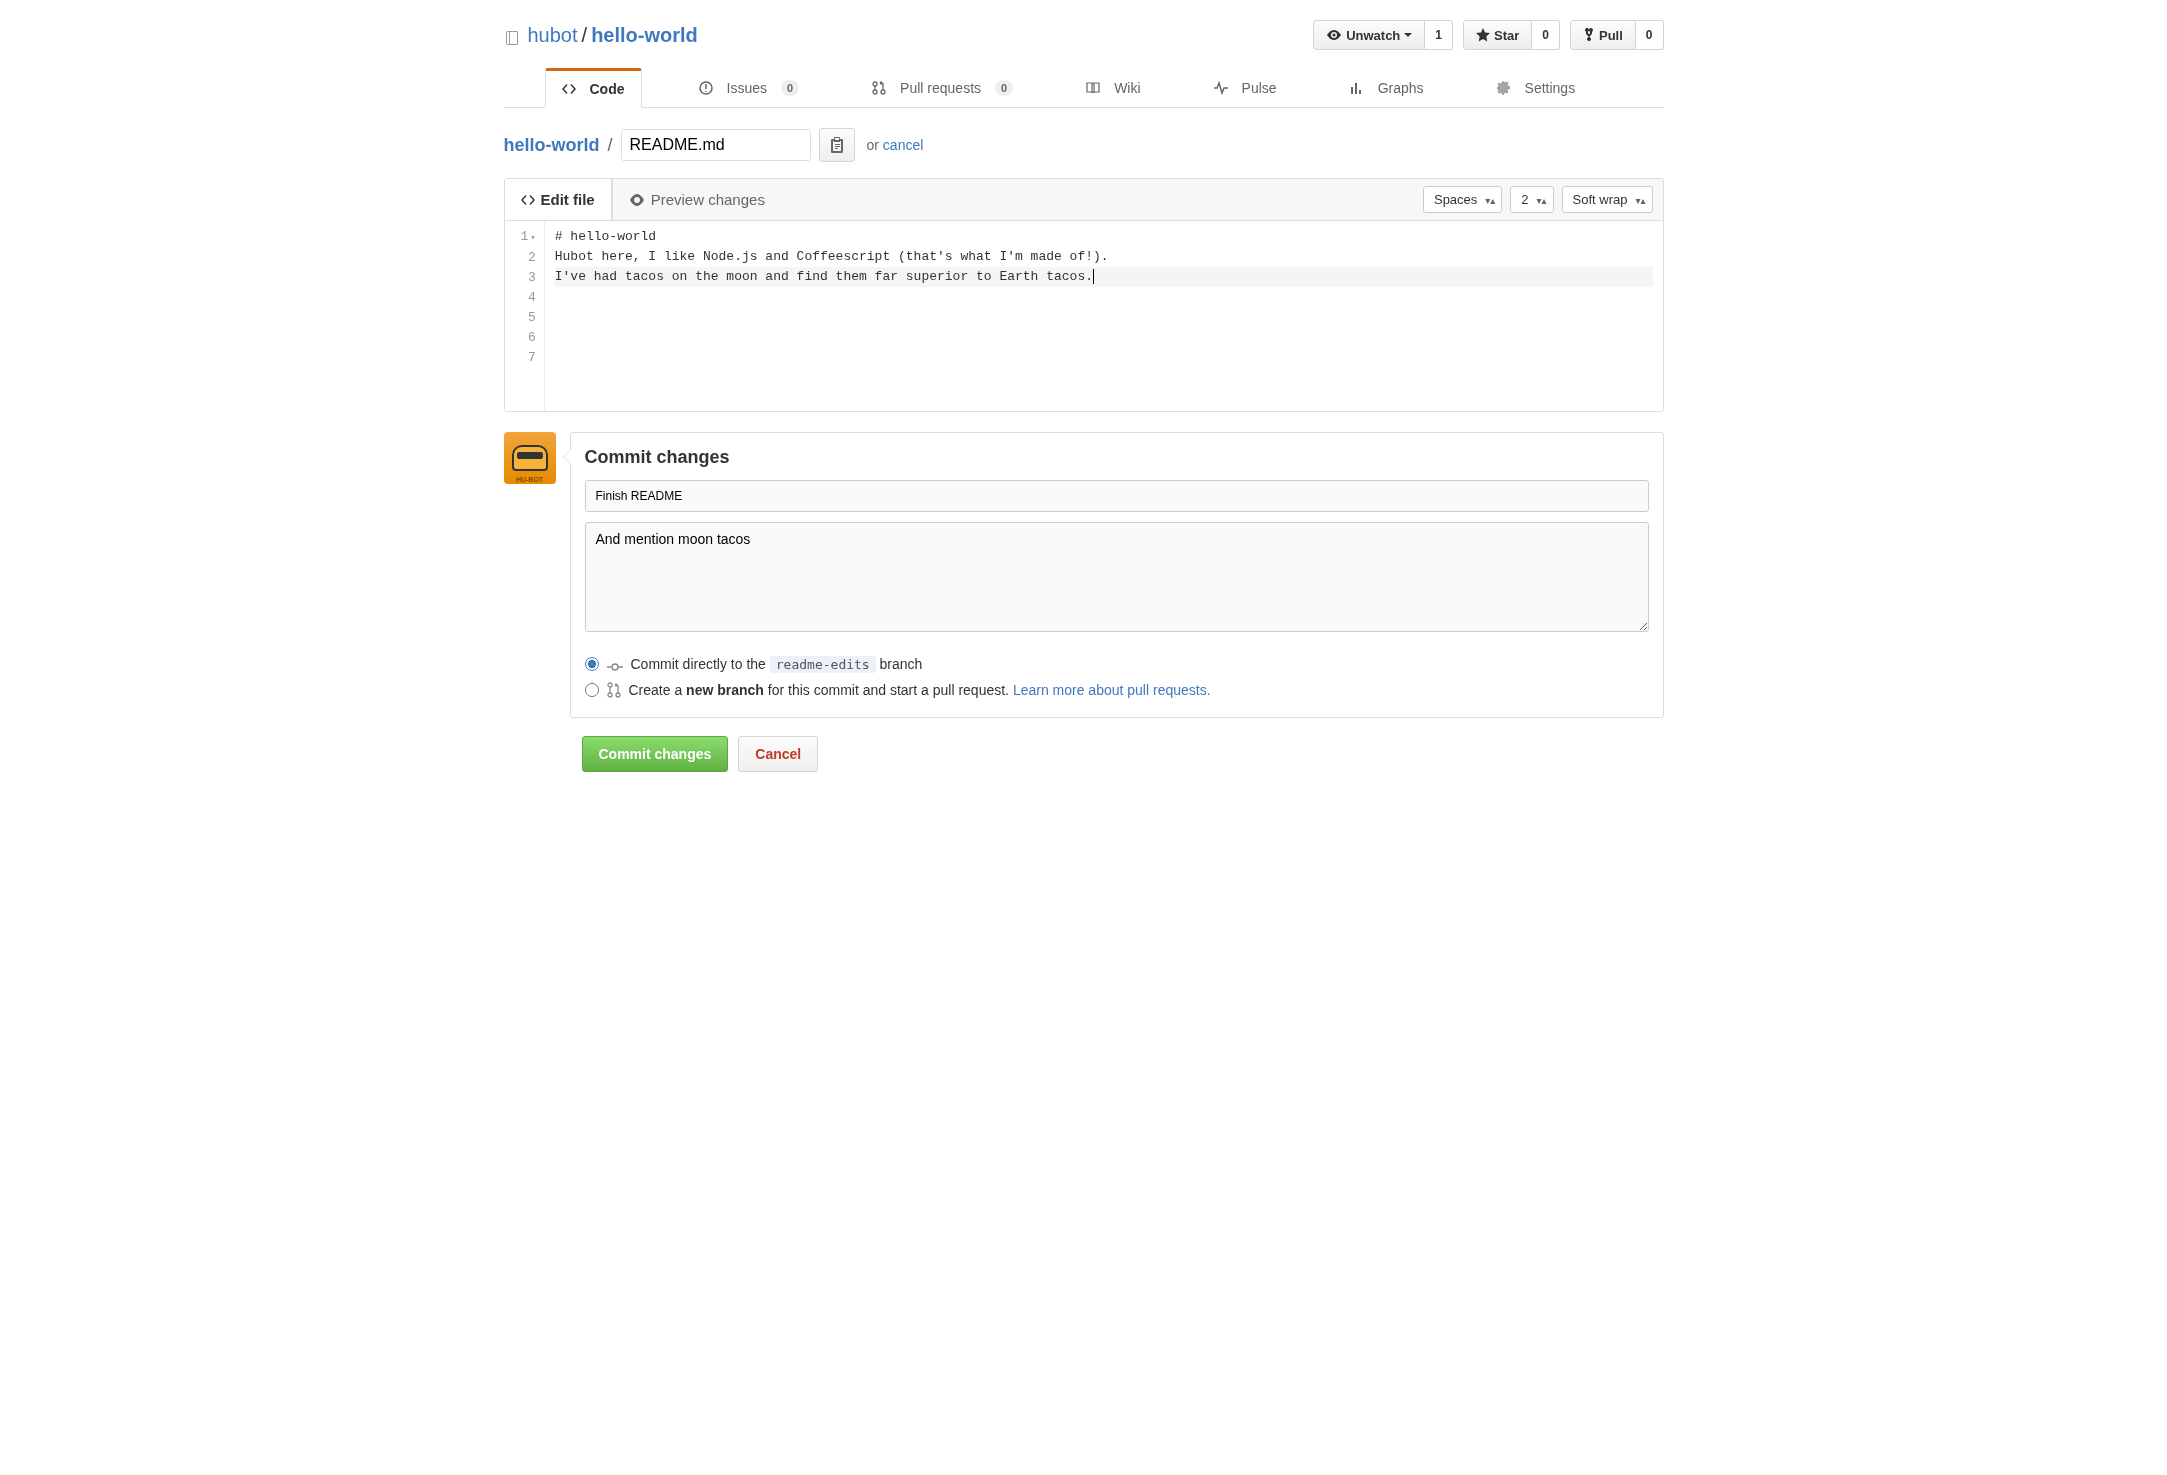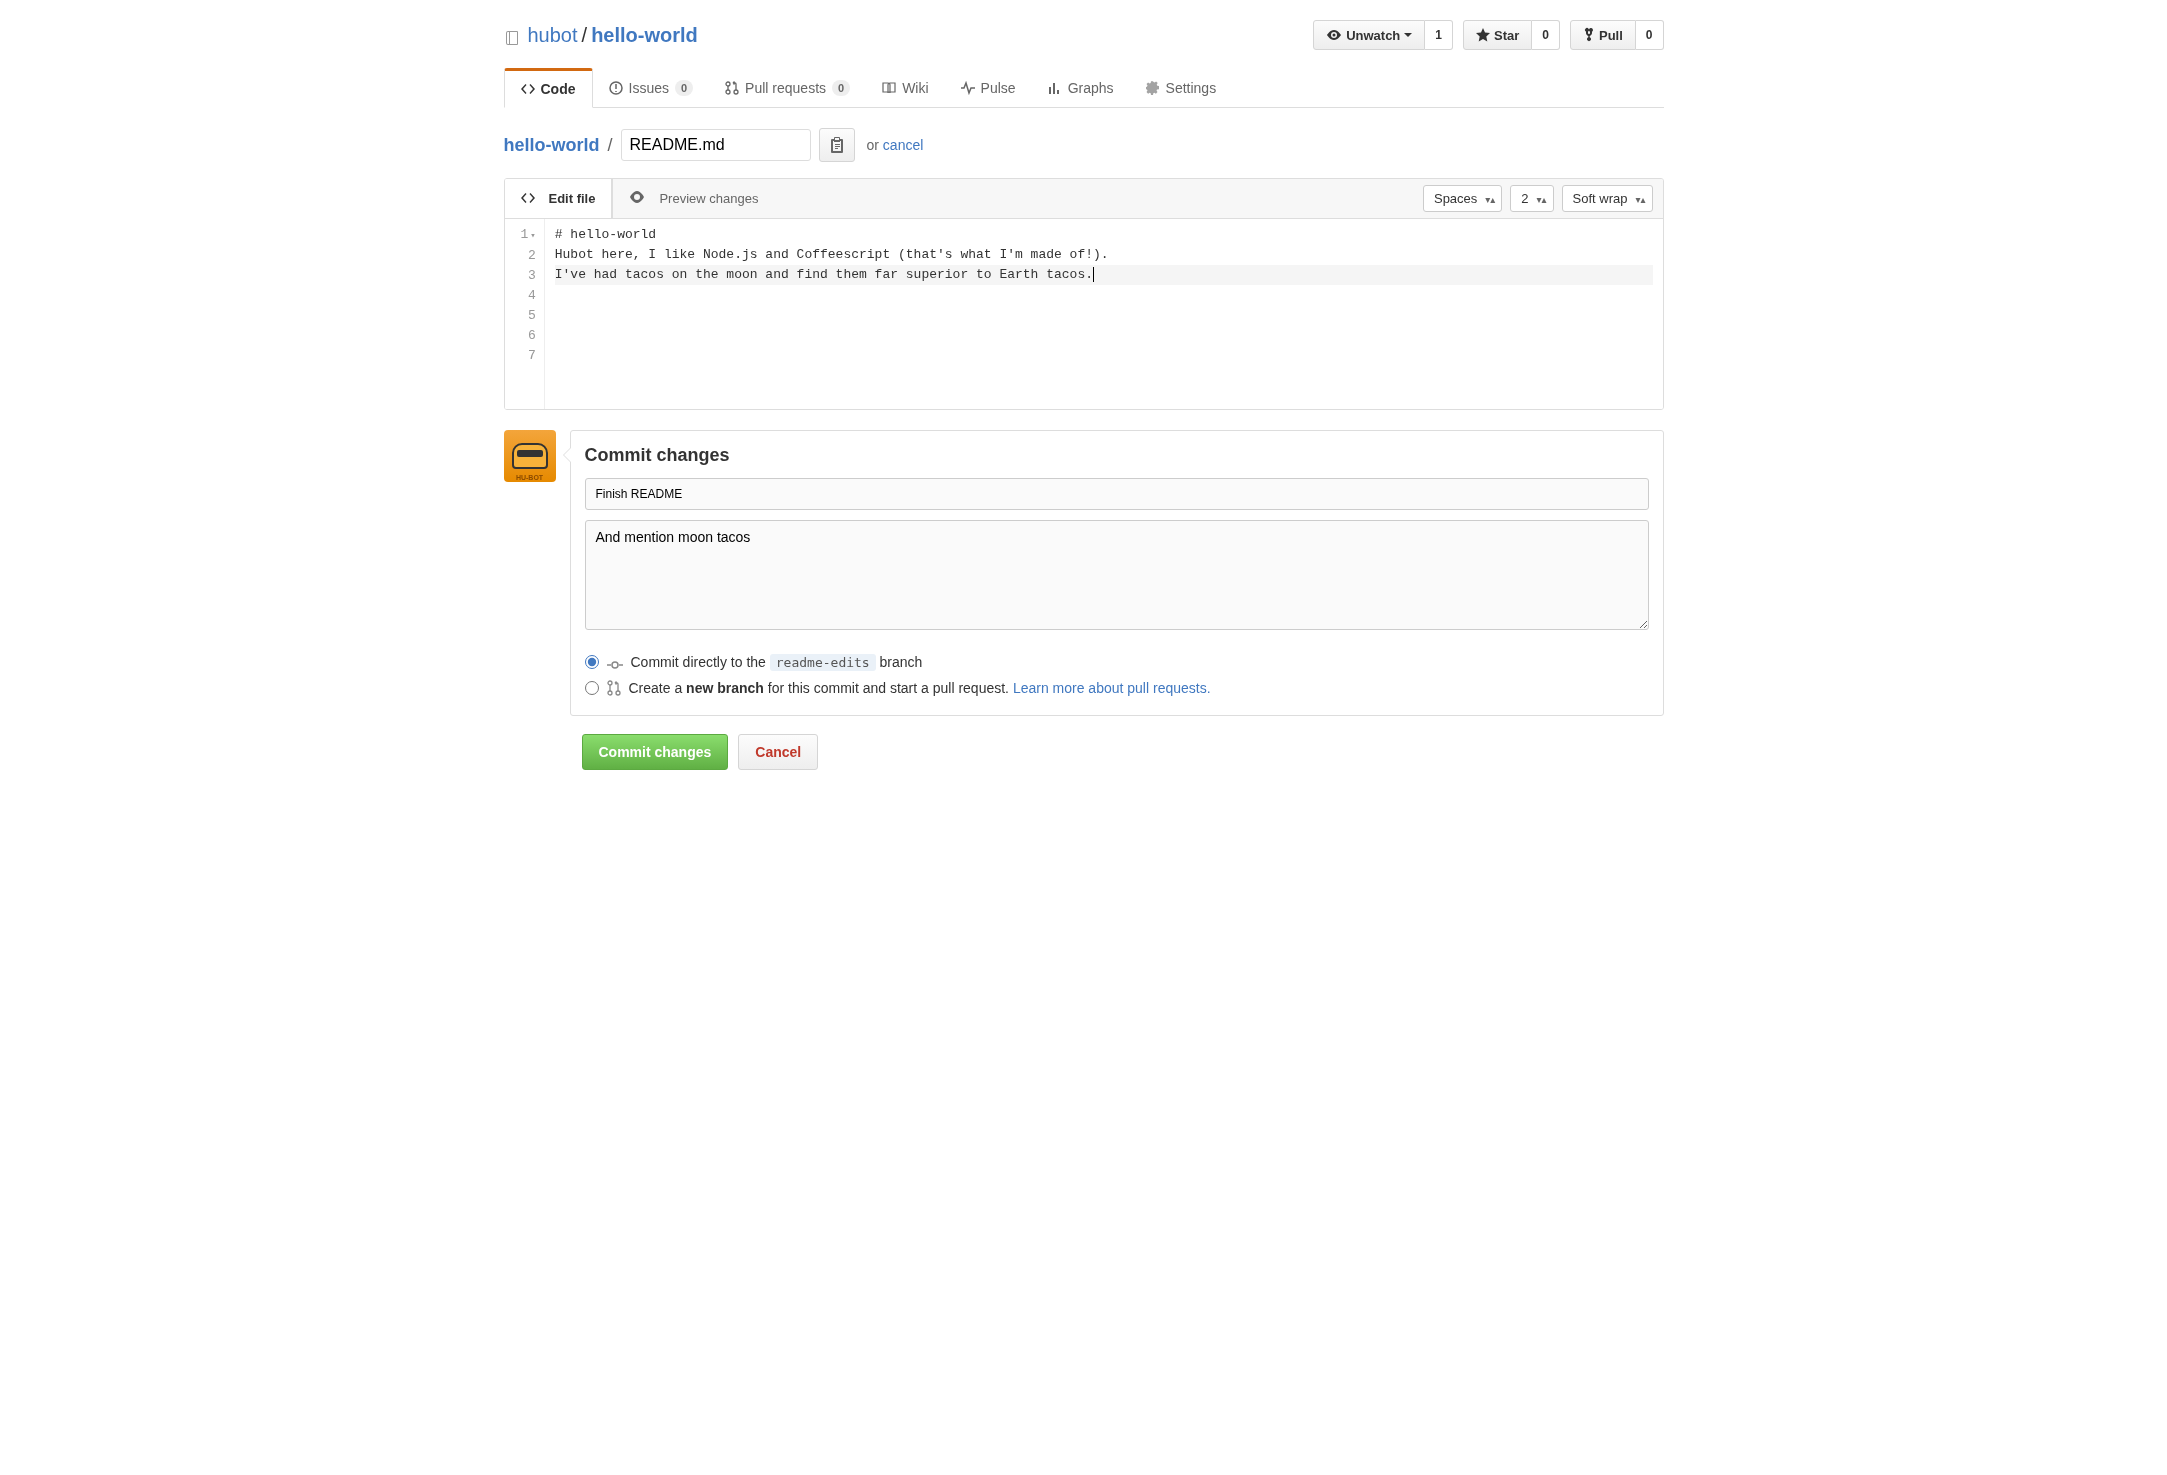--- a/index.html
+++ b/index.html
@@ -49,22 +49,23 @@
 
 
 .repo-tabs {
   display: flex;
   border-bottom: 1px solid #ddd;
   margin-bottom: 20px;
 }
 .repo-tab {
   padding: 10px 16px;
   color: #666;
-  display: flex; align-items: center; gap: 6px;
-  cursor: pointer;
+  display: flex; align-items: center; gap: 14px;
+  cursor: pointer;
+  margin-left: 41px;
 }
 .repo-tab.active {
   color: #333;
   background: #fff;
   border: 1px solid #ddd;
   border-top: 3px solid #d26911;
   border-bottom: 1px solid #fff;
   border-radius: 3px 3px 0 0;
   margin-bottom: -1px;
   font-weight: 600;
@@ -108,22 +109,22 @@
   display: flex; justify-content: space-between; align-items: center;
   background: #f7f7f7;
   border-bottom: 1px solid #ddd;
   padding: 0;
 }
 .editor-tabs { display: flex; }
 .editor-tab {
   padding: 12px 16px;
   color: #666;
   cursor: pointer;
-  display: flex; align-items: flex-start; gap: 14px;
-  font-size: 13px;
+  display: flex; align-items: center; gap: 6px;
+  font-size: 15px;
 }
 .editor-tab.active {
   background: #fff;
   color: #333;
   font-weight: 600;
   border-right: 1px solid #ddd;
 }
 .editor-tab:not(.active) {
   border-left: 1px solid #ddd;
 }

